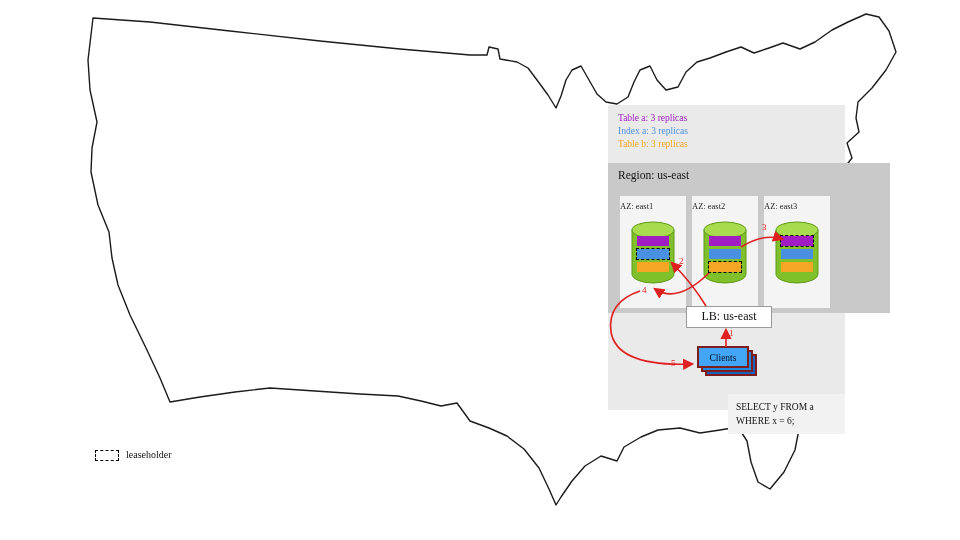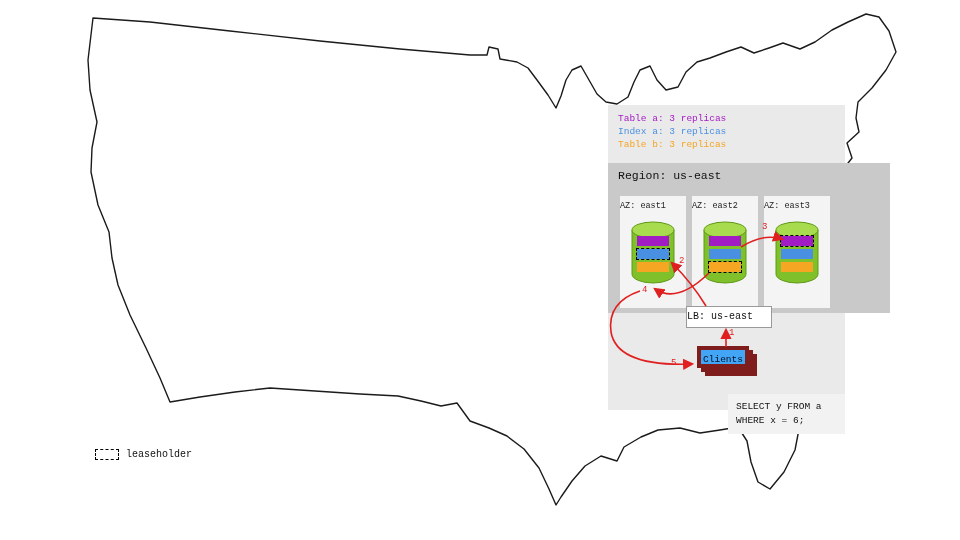--- a/index.html
+++ b/index.html
@@ -1,37 +1,37 @@
 <!DOCTYPE html>
 <html><head>
 <meta charset="utf-8">
 <style>
   html,body{margin:0;padding:0;background:#ffffff;}
   .stage{position:relative;width:960px;height:540px;overflow:hidden;background:#ffffff;
-         font-family:Liberation Mono, monospace;border-radius:26px;}
+         font-family:Liberation Serif, serif;border-radius:26px;}
   svg.map{position:absolute;left:0;top:0;z-index:0;}
   
   .panel{position:absolute;left:608px;top:105px;width:237px;height:305px;background:#eaeaea;z-index:1;}
   .legend{position:absolute;left:10px;top:7px;}
   .legend-item{font-size:9.5px;line-height:13px;white-space:pre;}
   .region{position:absolute;left:0;top:58px;width:282px;height:150px;background:#c9c9c9;}
   .region-title{position:absolute;left:10px;top:6px;font-size:11.5px;color:#111;}
   .az{position:absolute;top:33px;width:66px;height:112px;background:#f4f4f4;}
   .az-label{position:absolute;left:0;top:5px;width:100%;font-size:8.5px;color:#222;}
   .cyl{position:absolute;left:50%;top:24px;transform:translateX(-50%);}
   .bar{position:absolute;left:50%;transform:translateX(-50%);width:32px;height:10px;}
   .bar-a{top:40px;background:#a21cc4;}
   .bar-i{top:53px;background:#4a90e2;}
   .bar-b{top:66px;background:#f5a623;}
   .leaseholder{outline:1.6px dashed #000;outline-offset:0px;}
   .lb{position:absolute;left:78px;top:201px;width:84px;height:20px;background:#ffffff;
-      border:1px solid #9a9a9a;font-size:10px;line-height:19px;color:#111;z-index:2;}
+      border:1px solid #9a9a9a;font-size:12px;line-height:19px;text-align:center;color:#111;z-index:2;}
   
   .clients{position:absolute;left:89px;top:241px;width:64px;height:32px;}
-  .sheet{position:absolute;width:52px;height:22px;border:4px solid #7f1d1d;box-sizing:border-box;}
+  .sheet{position:absolute;width:52px;height:22px;border:2px solid #7f1d1d;box-sizing:border-box;}
   .s3{left:8px;top:8px;background:#1565c0;}
   .s2{left:4px;top:4px;background:#1e88e5;}
   .s1{left:0;top:0;background:#42a5f5;font-size:9.5px;line-height:20px;text-align:center;color:#05112a;}
   
   svg.arrows{position:absolute;left:0;top:0;z-index:3;pointer-events:none;}
   .fnum{position:absolute;z-index:4;font-size:9px;color:#e02020;}
   .sql{position:absolute;left:728px;top:394px;width:117px;height:40px;background:#f2f2f2;
        box-sizing:border-box;padding:6px 0 0 8px;font-size:9.5px;line-height:14px;color:#111;z-index:1;}
   .lh-legend{position:absolute;left:95px;top:449px;font-size:10px;color:#111;z-index:1;}
   .lh-swatch{display:inline-block;width:22px;height:9px;background:#ffffff;

